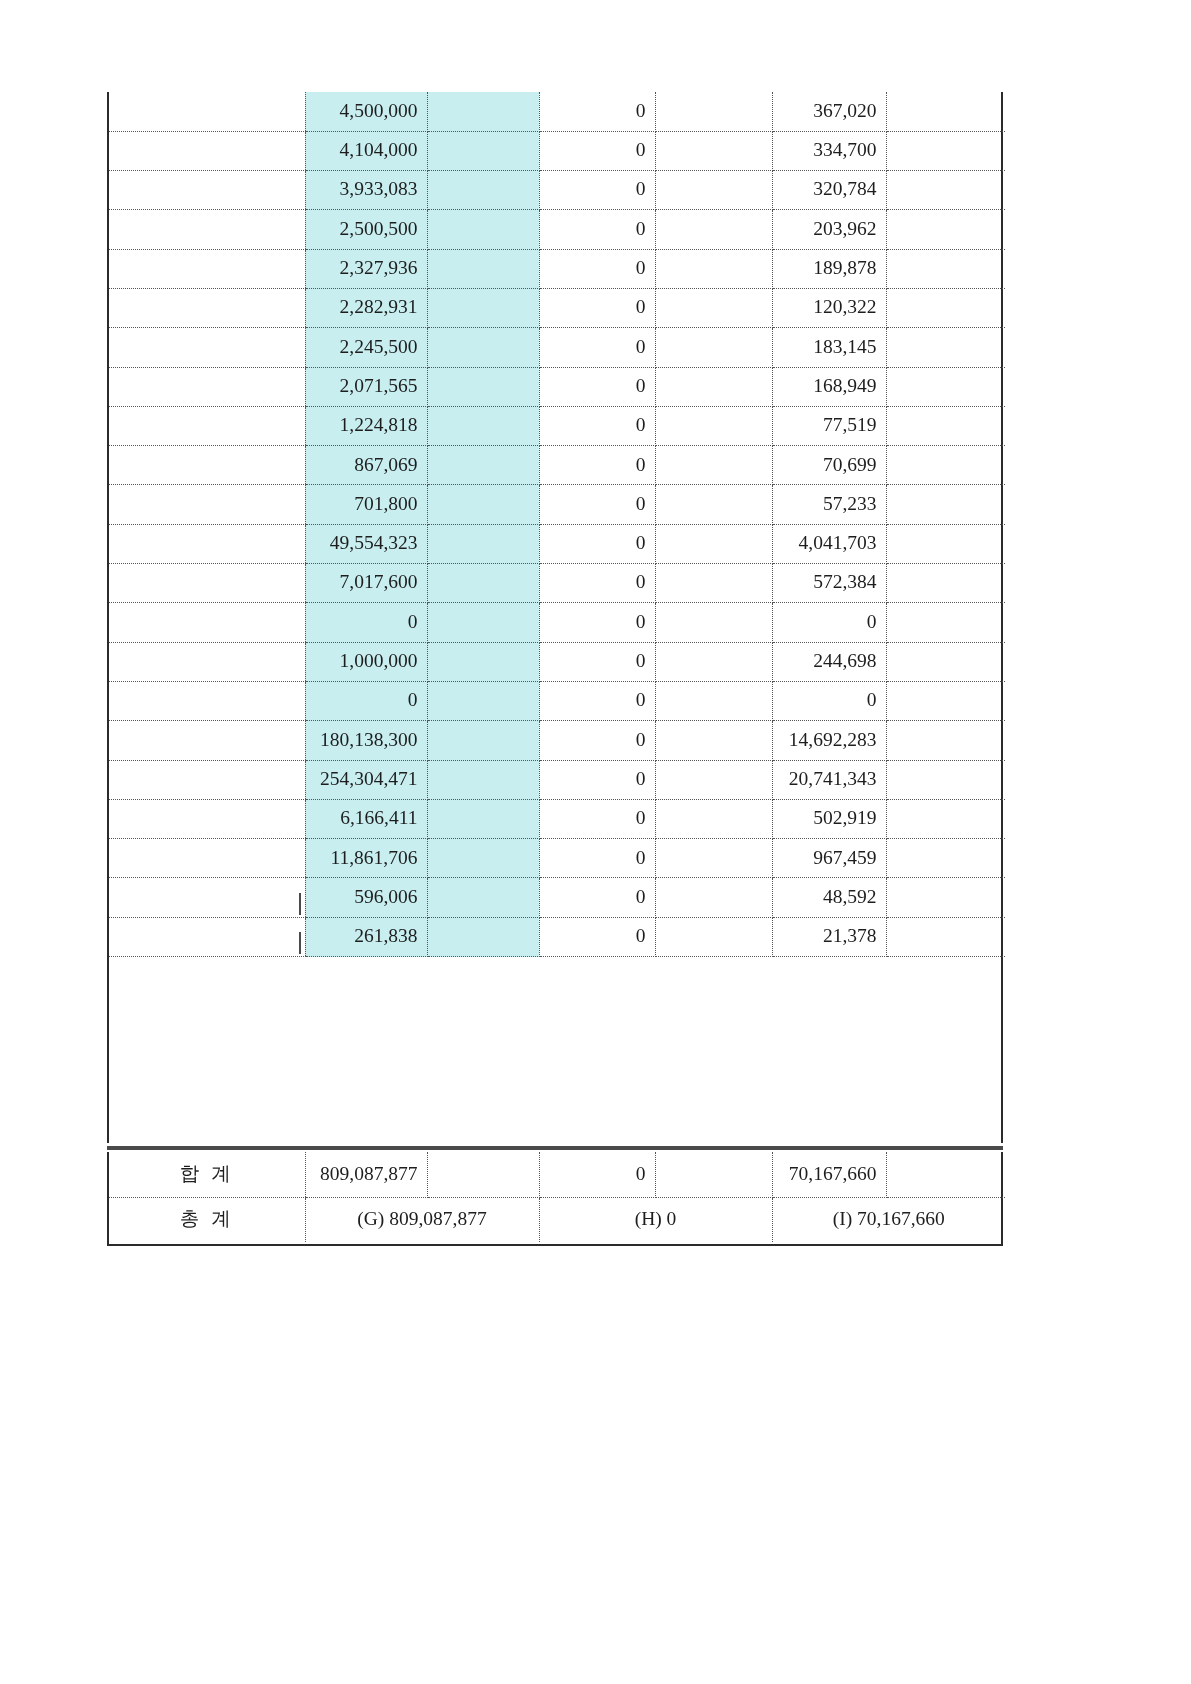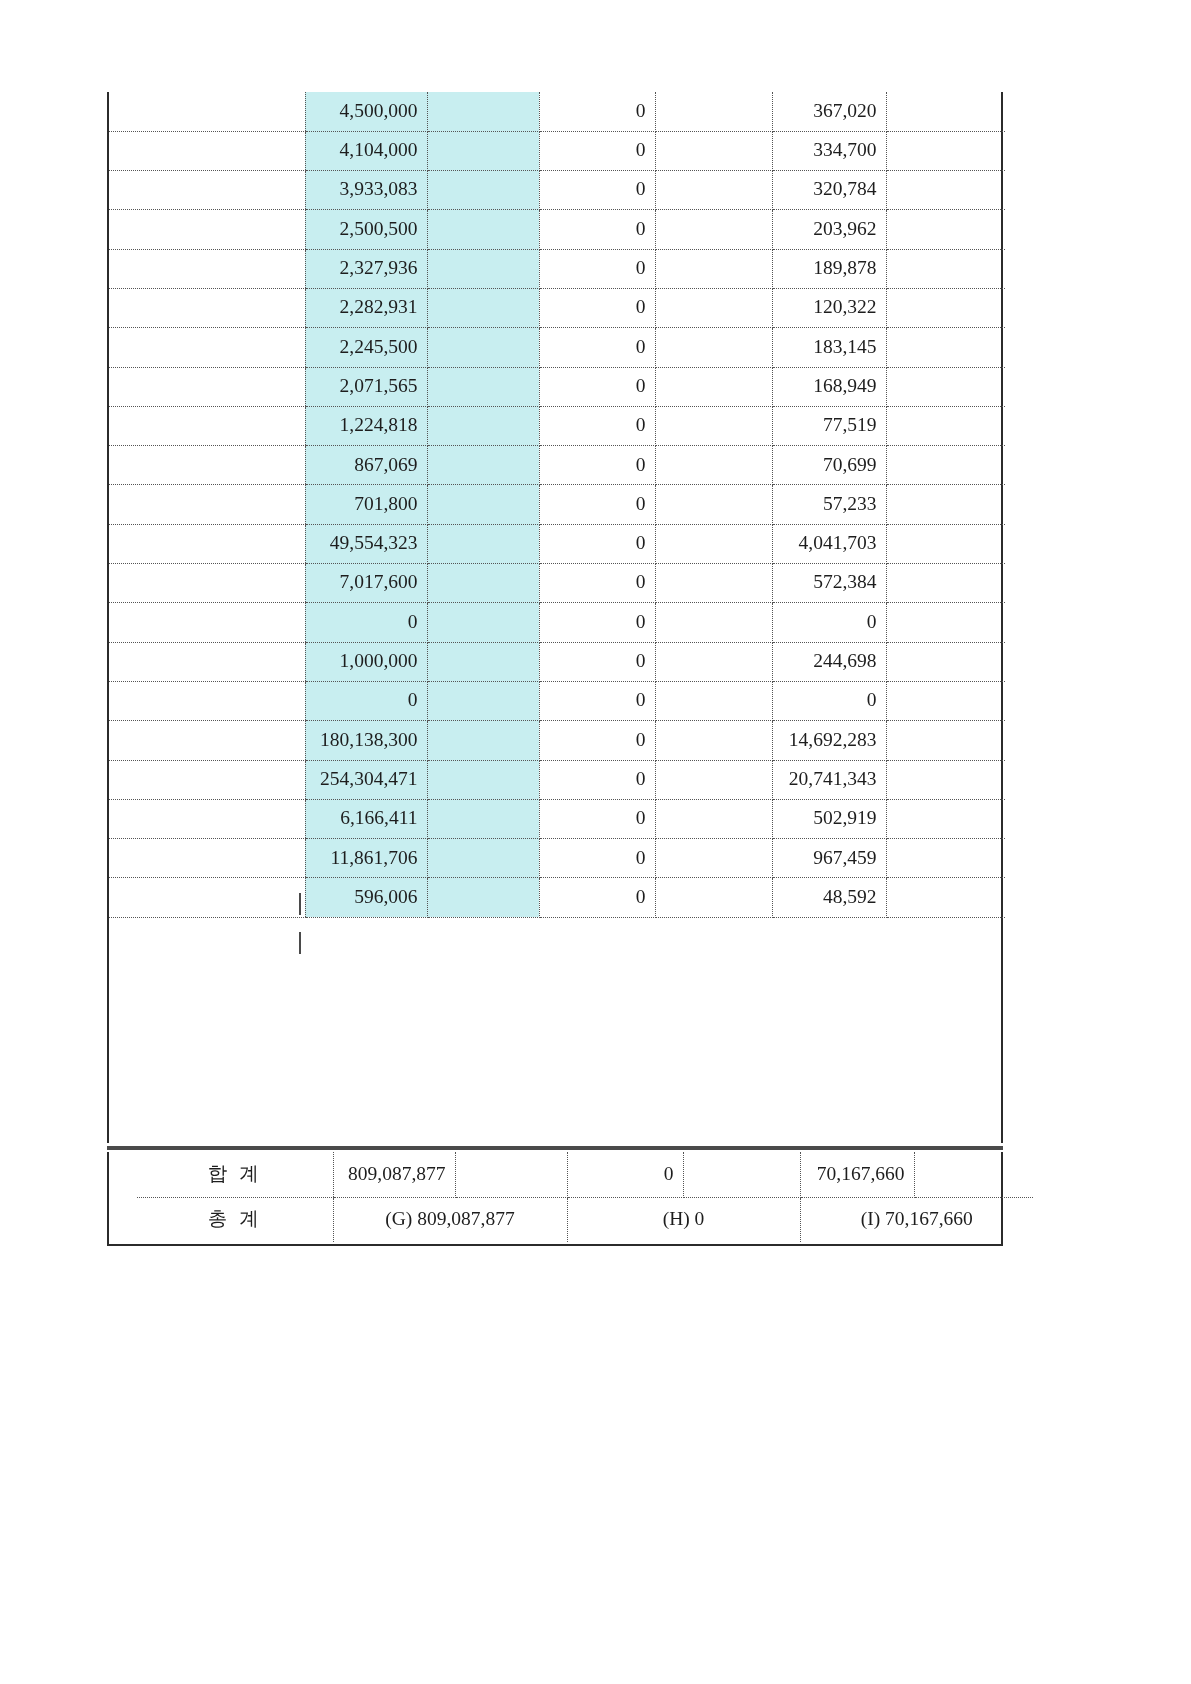--- a/index.html
+++ b/index.html
@@ -96,21 +96,20 @@
     border-right: 2.2px solid #2b2b2b;
     border-bottom: 2.6px solid #2b2b2b;
     box-sizing: border-box;
     background: #ffffff;
   }
 
   table.summary {
     border-collapse: collapse;
     table-layout: fixed;
     width: 100%;
-    margin-left: 28px;
   }
   table.summary td {
     height: 45px;
     padding: 0 9px 2px 9px;
     font-size: 19.5px;
     line-height: 1;
     vertical-align: middle;
     box-sizing: border-box;
     white-space: nowrap;
   }
@@ -329,20 +328,29 @@
             <td class="num vsep-r">967,459</td>
             <td class=""></td>
           </tr>
           <tr class="data-row">
             <td class=""></td>
             <td class="num cyan vsep-l vsep-r">596,006</td>
             <td class="cyan vsep-r"></td>
             <td class="num vsep-r">0</td>
             <td class="vsep-r"></td>
             <td class="num vsep-r">48,592</td>
+            <td class=""></td>
+          </tr>
+          <tr class="data-row">
+            <td class=""></td>
+            <td class="num cyan vsep-l vsep-r">261,838</td>
+            <td class="cyan vsep-r"></td>
+            <td class="num vsep-r">0</td>
+            <td class="vsep-r"></td>
+            <td class="num vsep-r">21,378</td>
             <td class=""></td>
           </tr>
         </tbody>
     </table>
   </div>
 
   <div id="heavy-rule"></div>
 
   <div id="summary-wrap">
     <table class="summary">

